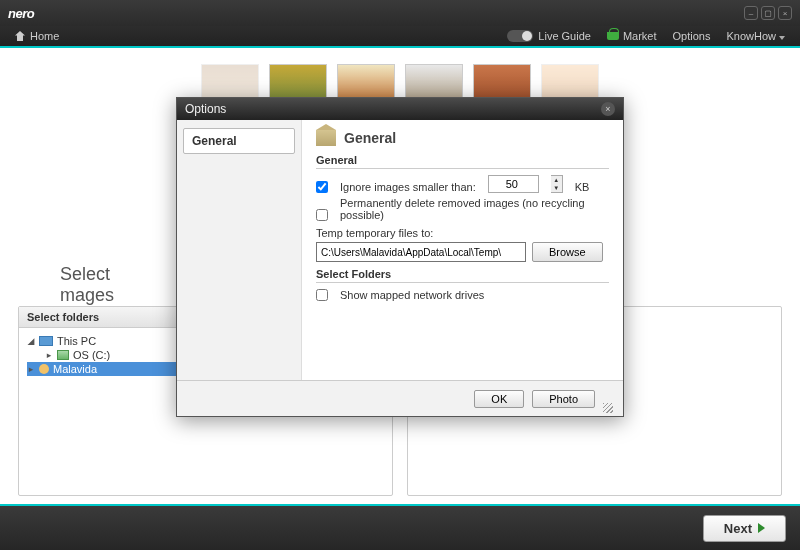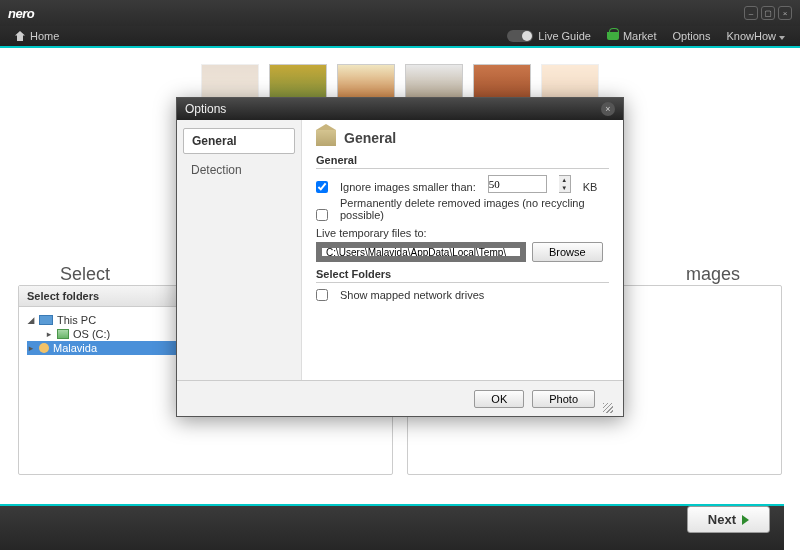--- a/index.html
+++ b/index.html
@@ -34,45 +34,45 @@
   .panel{flex:1;border:1px solid #ccc;background:#fff;height:190px;border-radius:2px;}
   .panel-hd{background:linear-gradient(#f5f5f5,#e3e3e3);border-bottom:1px solid #ccc;font-size:11px;font-weight:bold;color:#333;padding:4px 8px;}
   .tree{padding:6px 8px;font-size:11px;color:#333;}
   .tree-row{display:flex;align-items:center;gap:4px;padding:1px 0;}
   .tree-row.sel{background:#4a90d9;color:#fff;}
   .exp{width:8px;height:8px;display:inline-flex;align-items:center;justify-content:center;font-size:9px;color:#555;}
   .pc-ico{width:14px;height:10px;background:#5a9bd5;border:1px solid #3a7ab5;}
   .drive-ico{width:12px;height:10px;background:linear-gradient(#a8d8a8,#6ab56a);border:1px solid #4a954a;}
   .user-ico{width:10px;height:10px;background:#f2c268;border-radius:50%;}
 
-  .footer{position:absolute;left:0;right:16px;bottom:0;height:46px;background:linear-gradient(#3a3a3a,#262626);border-top:2px solid #00c8c8;display:flex;align-items:flex-start;justify-content:flex-end;padding:0 14px;}
+  .footer{position:absolute;left:0;right:0;bottom:0;height:46px;background:linear-gradient(#3a3a3a,#262626);border-top:2px solid #00c8c8;display:flex;align-items:center;justify-content:flex-end;padding:0 14px;}
   .next-btn{background:linear-gradient(#fdfdfd,#e5e5e5);border:1px solid #9a9a9a;border-radius:3px;padding:5px 20px;font-size:13px;font-weight:bold;color:#333;display:flex;align-items:center;gap:6px;cursor:pointer;}
   .arrow{width:0;height:0;border-top:5px solid transparent;border-bottom:5px solid transparent;border-left:7px solid #2e8b2e;}
 
   
   .dialog{position:absolute;left:176px;top:97px;width:448px;height:320px;background:#f2f2f2;border:1px solid #555;box-shadow:0 4px 20px rgba(0,0,0,.4);}
   .dlg-title{height:22px;background:linear-gradient(#4b4b4b,#222);color:#eee;font-size:12px;display:flex;align-items:center;padding:0 8px;}
   .dlg-title .spacer{flex:1;}
   .dlg-close{width:14px;height:14px;border-radius:7px;background:#555;color:#ccc;display:flex;align-items:center;justify-content:center;font-size:9px;cursor:pointer;}
   .dlg-body{display:flex;height:260px;}
   .dlg-side{width:124px;background:#f2f2f2;padding:8px 6px;font-size:12px;}
   .side-tab{padding:5px 8px;border-radius:2px;margin-bottom:4px;cursor:pointer;color:#555;}
   .side-tab.active{background:#fff;border:1px solid #bbb;font-weight:bold;color:#333;}
   .dlg-main{flex:1;background:#fff;border-left:1px solid #ddd;padding:10px 14px;font-size:11px;color:#333;overflow:hidden;}
   .dlg-main h2{font-size:14px;color:#444;display:flex;align-items:center;gap:8px;margin-bottom:8px;}
   .bank-ico{width:20px;height:16px;background:linear-gradient(#d4c490,#b8a670);position:relative;}
   .bank-ico::before{content:"";position:absolute;top:-6px;left:0;width:0;height:0;border-left:10px solid transparent;border-right:10px solid transparent;border-bottom:6px solid #c9b57e;}
   .group-hd{font-weight:bold;border-bottom:1px solid #ccc;margin:6px 0 6px;padding-bottom:2px;font-size:11px;}
   .row{display:flex;align-items:flex-end;gap:12px;margin:4px 0;}
   .row label{font-size:11px;}
   input[type=checkbox]{width:12px;height:12px;}
-  .num-in{width:59px;height:18px;border:1px solid #aaa;font-size:11px;padding:0 0;font-family:Liberation Serif, serif;}
+  .num-in{width:51px;height:18px;border:1px solid #aaa;font-size:11px;padding:0 17px;}
   .spin{width:12px;height:18px;border:1px solid #aaa;border-left:none;display:flex;flex-direction:column;}
   .spin div{flex:1;display:flex;align-items:center;justify-content:center;font-size:6px;cursor:pointer;background:#eee;}
-  .path-in{width:210px;height:20px;border:6px solid #737373;font-size:10px;padding:0 4px;}
+  .path-in{width:210px;height:20px;border:1px solid #737373;font-size:10px;padding:0 4px;}
   .browse-btn,.dlg-btn{background:linear-gradient(#fdfdfd,#e2e2e2);border:1px solid #999;border-radius:2px;font-size:11px;padding:2px 16px;cursor:pointer;}
   .dlg-foot{height:36px;border-top:1px solid #ccc;background:#f2f2f2;display:flex;align-items:center;justify-content:flex-end;gap:8px;padding:0 10px;}
   .resize{width:10px;height:10px;background:repeating-linear-gradient(135deg,#999 0 1px,transparent 1px 3px);align-self:flex-end;margin-bottom:3px;}
 </style>
 </head>
 <body>
 
 <div class="titlebar">
   <span class="logo">nero</span>
   <span class="spacer"></span>
@@ -95,21 +95,21 @@
 <div class="stage">
   <div class="thumbs">
     <div class="thumb t0"></div>
     <div class="thumb t1"></div>
     <div class="thumb t2"></div>
     <div class="thumb t3"></div>
     <div class="thumb t4"></div>
     <div class="thumb t5"></div>
   </div>
 
-  <div style="display:flex;justify-content:space-between;padding:0 60px;margin-top:160px;font-size:18px;color:#555;">
+  <div style="display:flex;justify-content:space-between;padding:0 60px;margin-top:160px;font-size:18px;color:#555;flex-direction:column;">
     <span>Select</span>
     <span>mages</span>
   </div>
 
   <div class="panel-wrap">
     <div class="panel">
       <div class="panel-hd">Select folders</div>
       <div class="tree">
         <div class="tree-row">
           <span class="exp">◢</span>
@@ -141,21 +141,20 @@
 
 <div class="dialog">
   <div class="dlg-title">
     <span>Options</span>
     <span class="spacer"></span>
     <span class="dlg-close">×</span>
   </div>
   <div class="dlg-body">
     <div class="dlg-side">
       <div class="side-tab active">General</div>
-      <div class="side-tab">Detection</div>
     </div>
     <div class="dlg-main">
       <h2>
         <span class="bank-ico"></span>
         <span>General</span>
       </h2>
       <div class="group-hd">General</div>
       <div class="row">
         <input type="checkbox" checked="" style="">
         <label>Ignore images smaller than:</label>
@@ -164,21 +163,21 @@
             <div>▲</div>
             <div>▼</div>
           </div>
         <span>KB</span>
       </div>
       <div class="row">
         <input type="checkbox" style="">
         <label>Permanently delete removed images (no recycling possible)</label>
       </div>
       <div class="row" style="margin-top:6px;flex-direction:column;align-items:flex-start;gap:3px;">
-        <label>Live temporary files to:</label>
+        <label>Temp temporary files to:</label>
         <div style="display:flex;gap:6px;">
           <input class="path-in" value="C:\Users\Malavida\AppData\Local\Temp\" style="">
           <button class="browse-btn">Browse</button>
         </div>
       </div>
       <div class="group-hd">Select Folders</div>
       <div class="row">
         <input type="checkbox" style="">
         <label>Show mapped network drives</label>
       </div>

